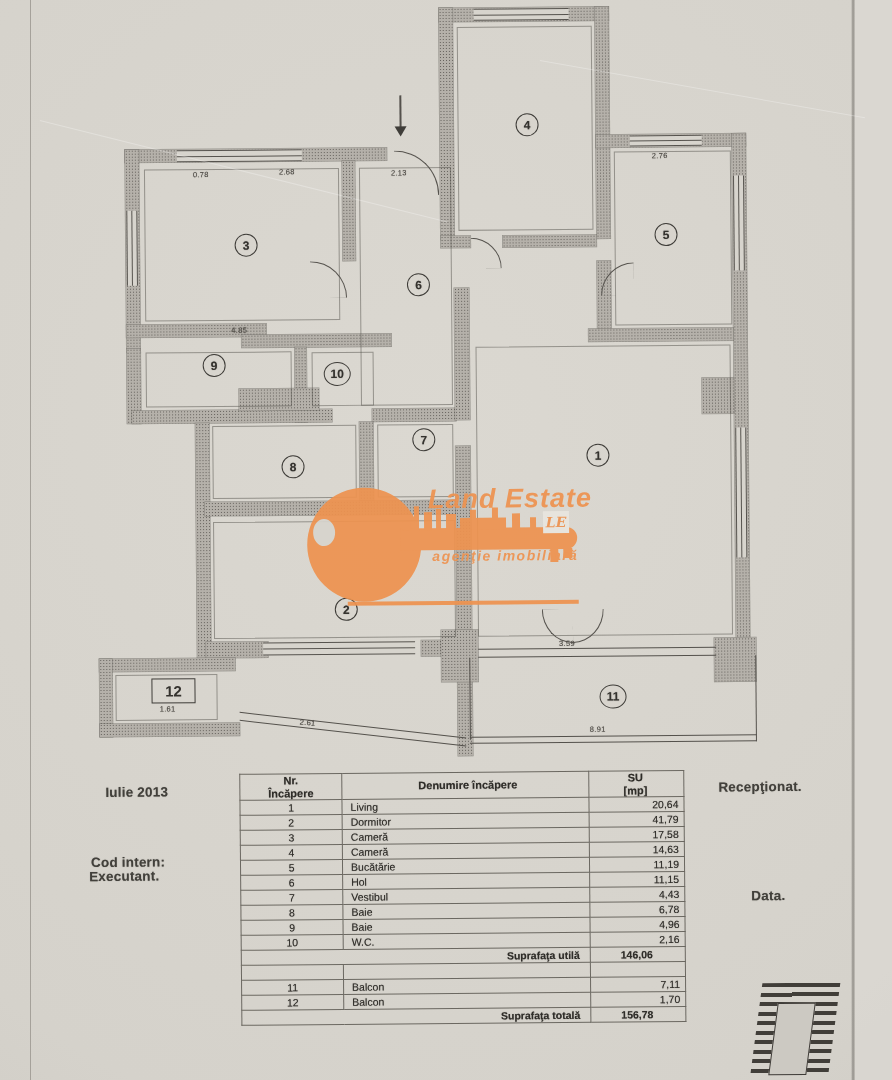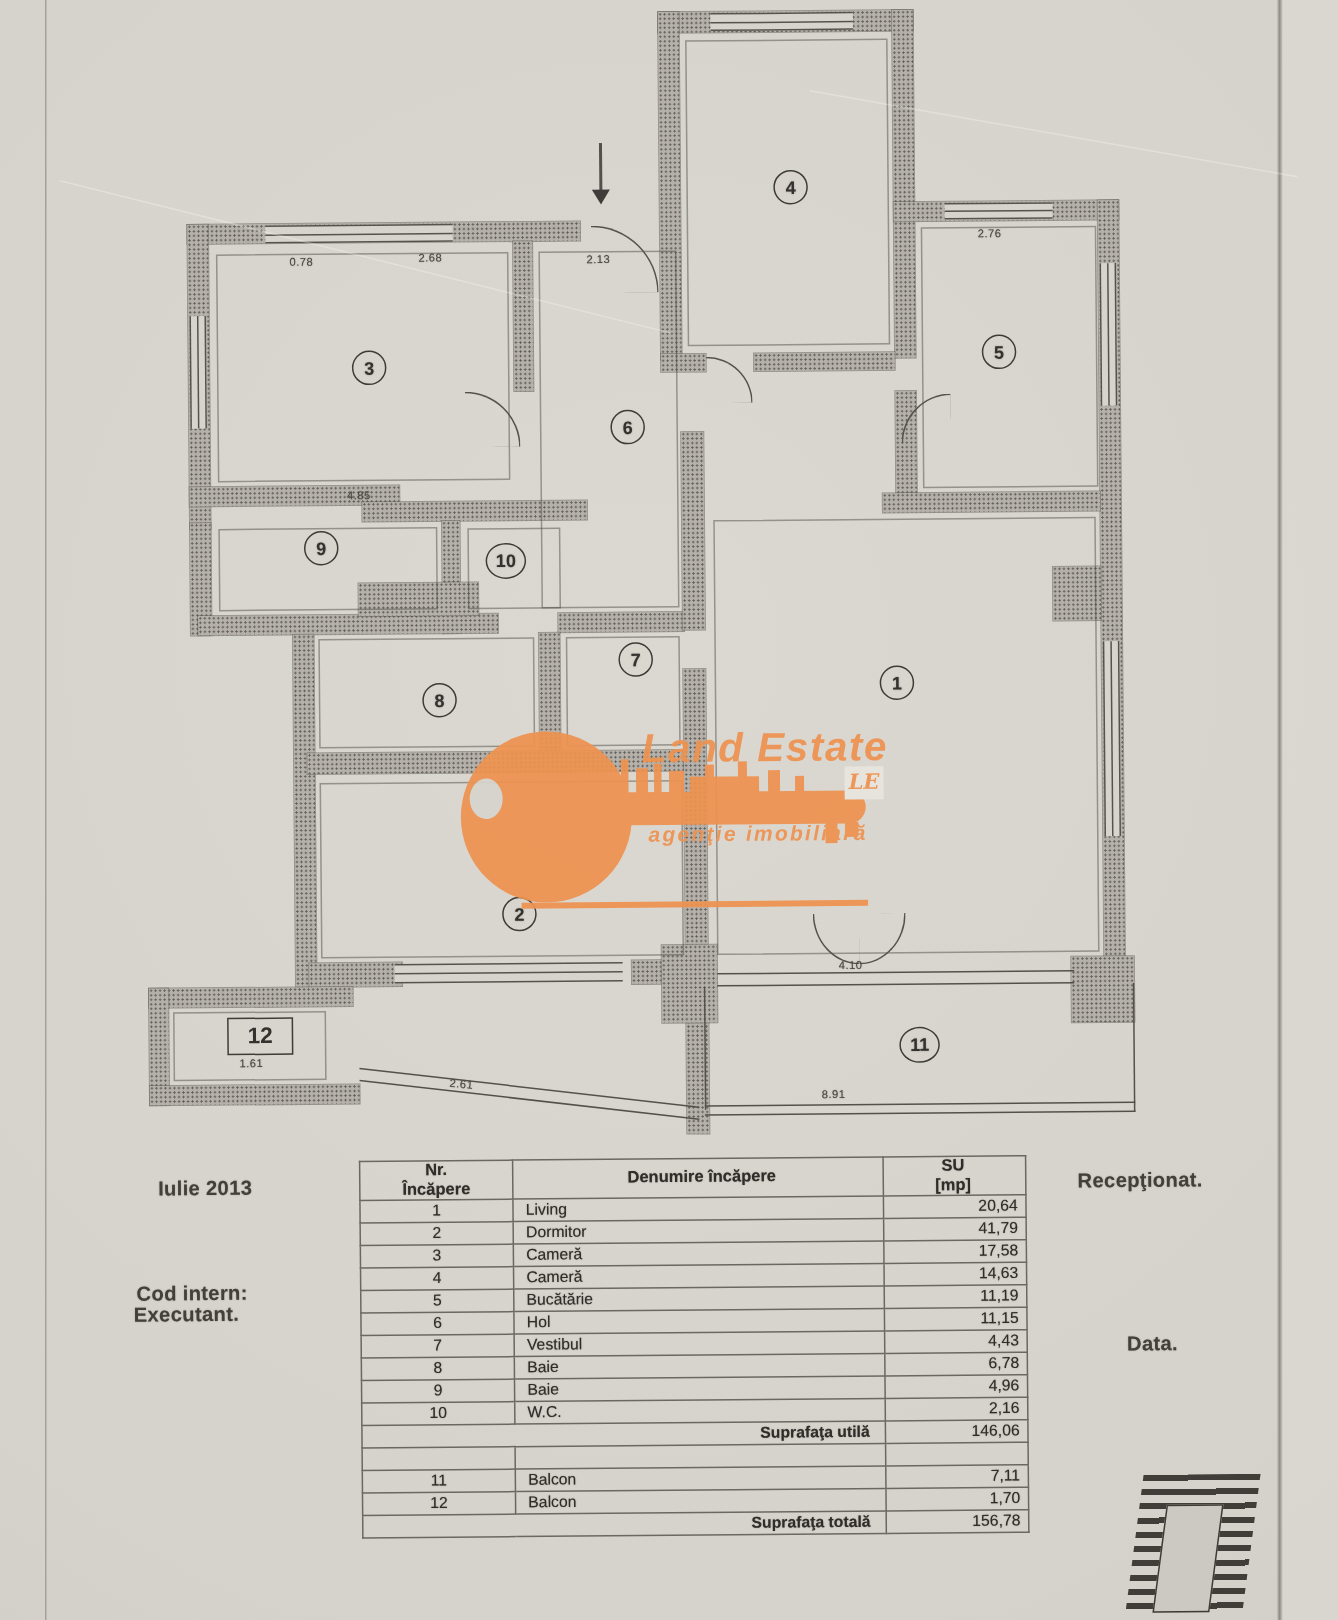--- a/index.html
+++ b/index.html
@@ -48,21 +48,21 @@
   #area-table{position:absolute;left:237px;top:772px;}
   table{border-collapse:collapse;width:418px;table-layout:fixed;color:#2f2d29;
     text-shadow:0 0 .8px rgba(47,45,41,.55);}
   td,th{border:1px solid #6b6861;font-size:10.5px;font-weight:normal;
     height:14px;padding:0 3px;overflow:hidden;white-space:nowrap;}
   th{font-weight:bold;font-size:11px;line-height:1.15;}
   .c-nr{width:95px;text-align:center;}
   .c-den{width:235px;text-align:left;padding-left:8px;}
   .c-su{width:86px;text-align:right;padding-right:5px;}
   .tot-lbl{text-align:right;font-weight:bold;padding-right:10px;}
-  .tot-val{font-weight:normal;text-align:right;padding-right:5px;}
+  .tot-val{font-weight:bold;text-align:center;padding-right:5px;}
   
   #door-stamp{position:absolute;left:752px;top:986px;width:78px;height:90px;transform:skewX(-8deg);
     background:repeating-linear-gradient(180deg,#413e39 0 4px,rgba(0,0,0,0) 4px 9.5px);}
   #door-stamp .door{position:absolute;left:18px;top:20px;width:36px;height:70px;
     background:#ccc9c2;border:1.5px solid #3e3b37;}
 </style>
 </head>
 <body>
 
 <div id="sheet">
@@ -159,22 +159,22 @@
     <div style="position:absolute;left:150px;top:676px;width:42px;height:23px;border:1.5px solid #3e3c38;
                 display:flex;align-items:center;justify-content:center;font-size:15px;font-weight:bold;color:#34322e;">12</div>
 
     <span class="dim" style="left:196px;top:168px">0.78</span>
     <span class="dim" style="left:282px;top:166px">2.68</span>
     <span class="dim" style="left:394px;top:168px">2.13</span>
     <span class="dim" style="left:655px;top:153px">2.76</span>
     <span class="dim" style="left:233px;top:324px">4.85</span>
     <span class="dim" style="left:158px;top:702px">1.61</span>
     <span class="dim" style="left:298px;top:717px;transform:rotate(6deg)">2.61</span>
-    <span class="dim" style="left:558px;top:640px">4.10</span>
-    <span class="dim" style="left:546px;top:726px">8.91</span>
+    <span class="dim" style="left:558px;top:640px">3.59</span>
+    <span class="dim" style="left:588px;top:726px">8.91</span>
   </div>
 
   <div style="position:absolute;inset:0;opacity:.93;">
 
     <div class="orange" style="left:307px;top:487px;width:114px;height:114px;border-radius:50%;background:#ee9350;"></div>
     <div class="orange" style="left:313px;top:518px;width:22px;height:27px;border-radius:50%;background:#d7d4cd;"></div>
 
     <div class="orange" style="left:400px;top:528px;width:177px;height:22px;background:#ee9350;border-radius:0 12px 12px 0;"></div>
 
     <div class="orange" style="left:550px;top:549px;width:8px;height:14px;background:#ee9350;"></div>
@@ -188,21 +188,21 @@
       <div class="orange" style="left:446px;top:514px;width:10px;height:16px;background:#ee9350;"></div>
       <div class="orange" style="left:460px;top:518px;width:46px;height:12px;background:#ee9350;"></div>
       <div class="orange" style="left:470px;top:510px;width:6px;height:10px;background:#ee9350;"></div>
       <div class="orange" style="left:492px;top:508px;width:6px;height:12px;background:#ee9350;"></div>
       <div class="orange" style="left:512px;top:514px;width:8px;height:16px;background:#ee9350;"></div>
       <div class="orange" style="left:530px;top:518px;width:6px;height:12px;background:#ee9350;"></div>
     </div>
 
     <div style="position:absolute;left:543px;top:512px;width:26px;height:22px;background:#e9e6df;
                 display:flex;align-items:center;justify-content:center;color:#ee9350;
-                font-family:'DejaVu Serif',serif;font-style:italic;font-weight:bold;font-size:14px;margin-left:20px;">LE</div>
+                font-family:'DejaVu Serif',serif;font-style:italic;font-weight:bold;font-size:14px;">LE</div>
 
     <div class="orange" id="logo-name" style="left:428px;top:484px;color:#ee9350;">Land Estate</div>
     <div class="orange" id="logo-tag" style="left:432px;top:548px;color:#ee9350;">agenţie imobiliară</div>
 
     <div class="orange" style="left:347px;top:601px;width:231px;height:4px;background:#ee9350;"></div>
   </div>
 
   <div class="lab" style="left:103px;top:782px">Iulie 2013</div>
   <div class="lab" style="left:88px;top:852px">Cod intern:</div>
   <div class="lab" style="left:86px;top:866px">Executant.</div>

